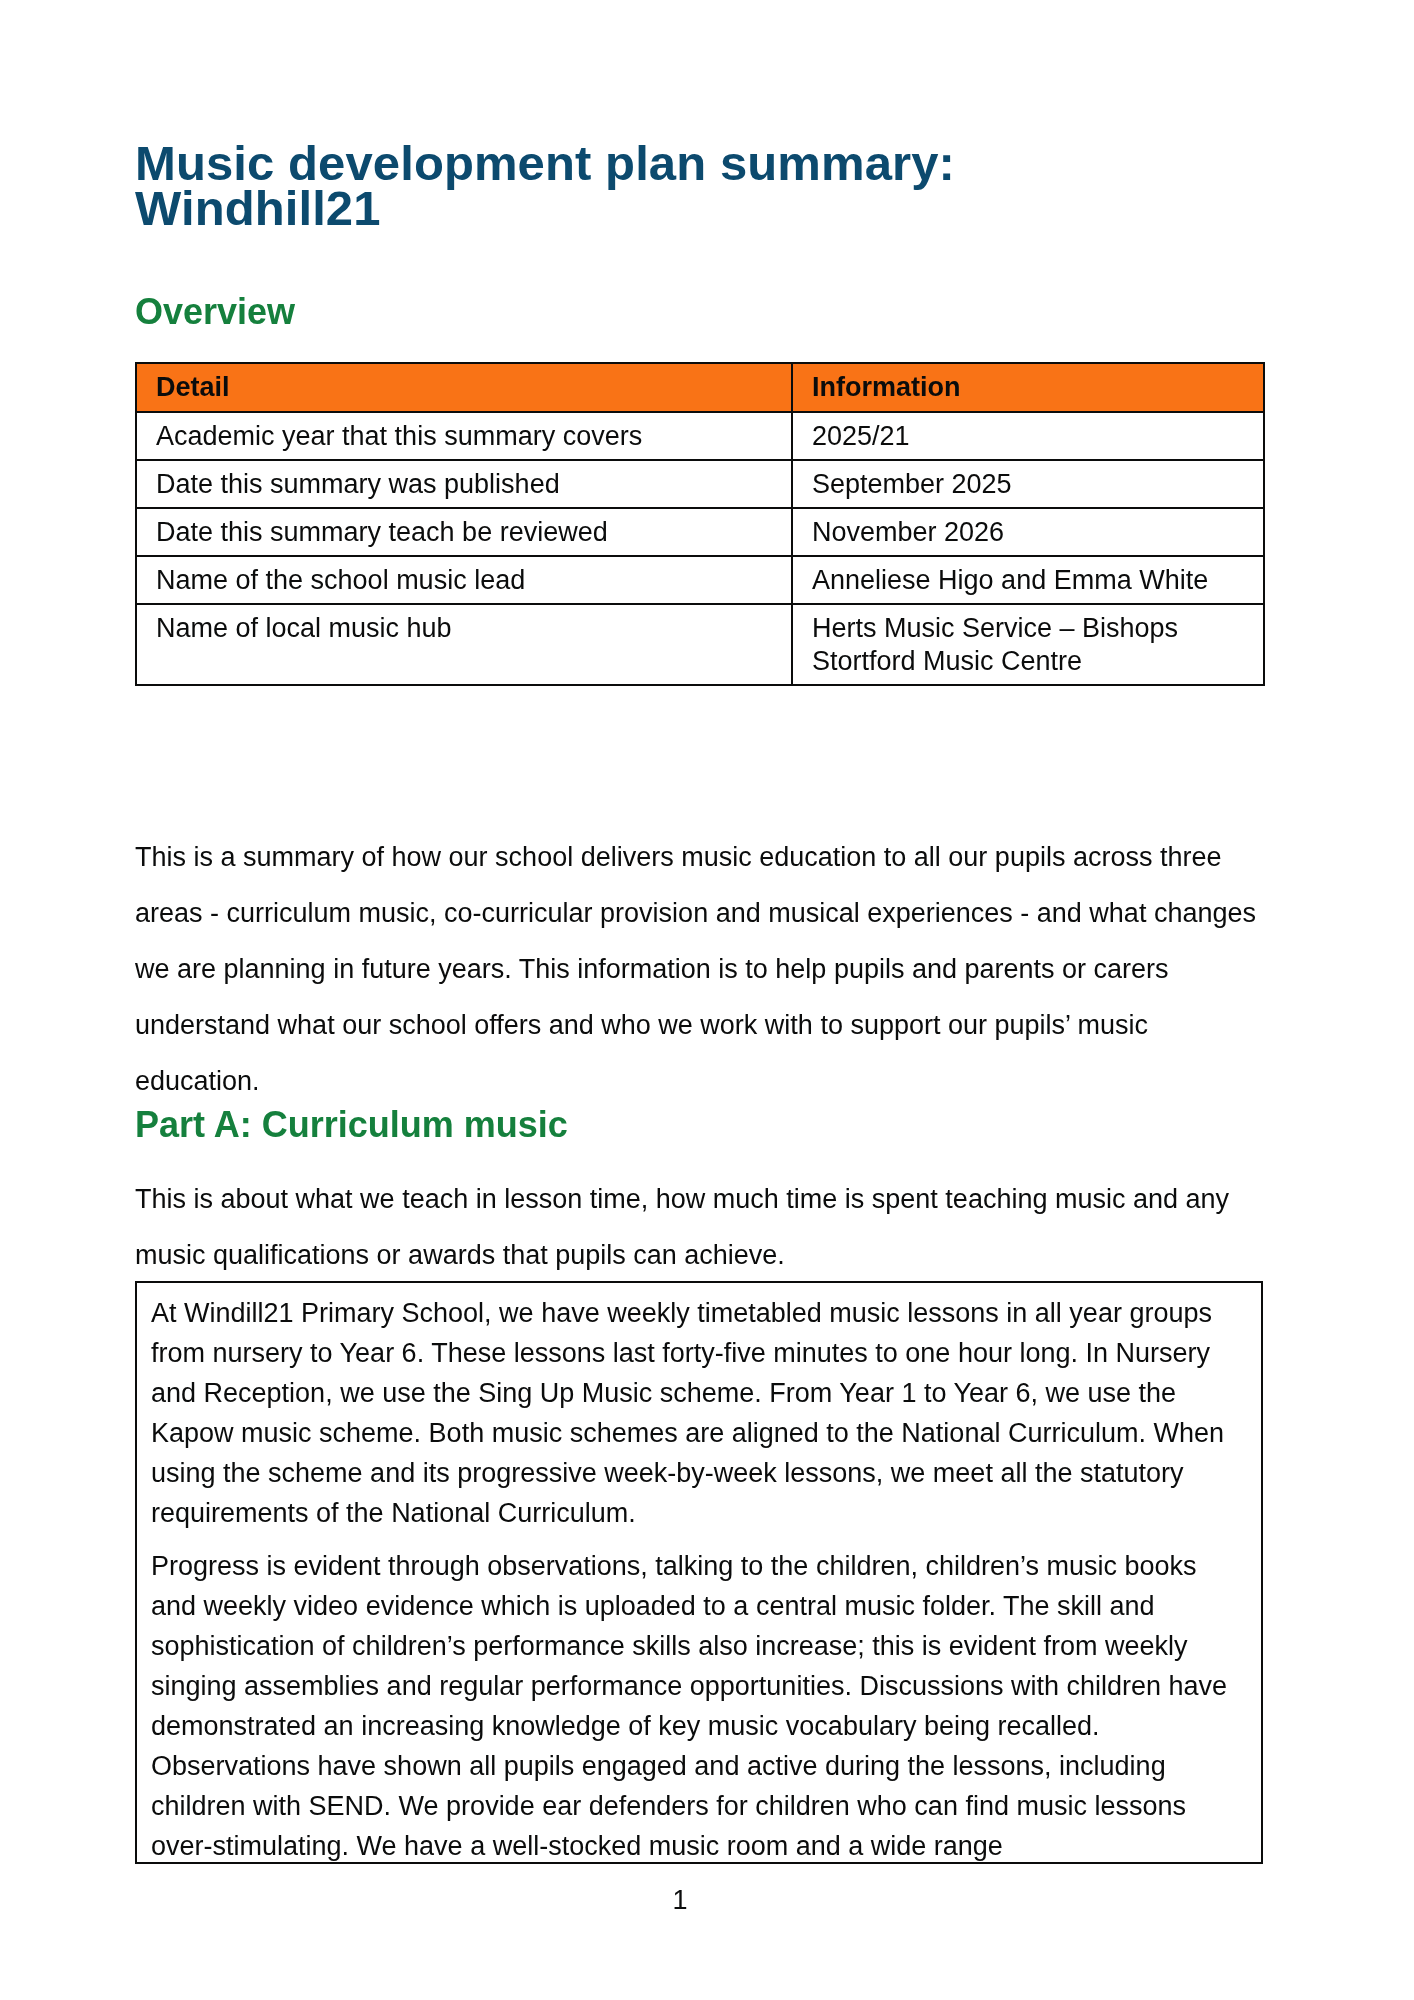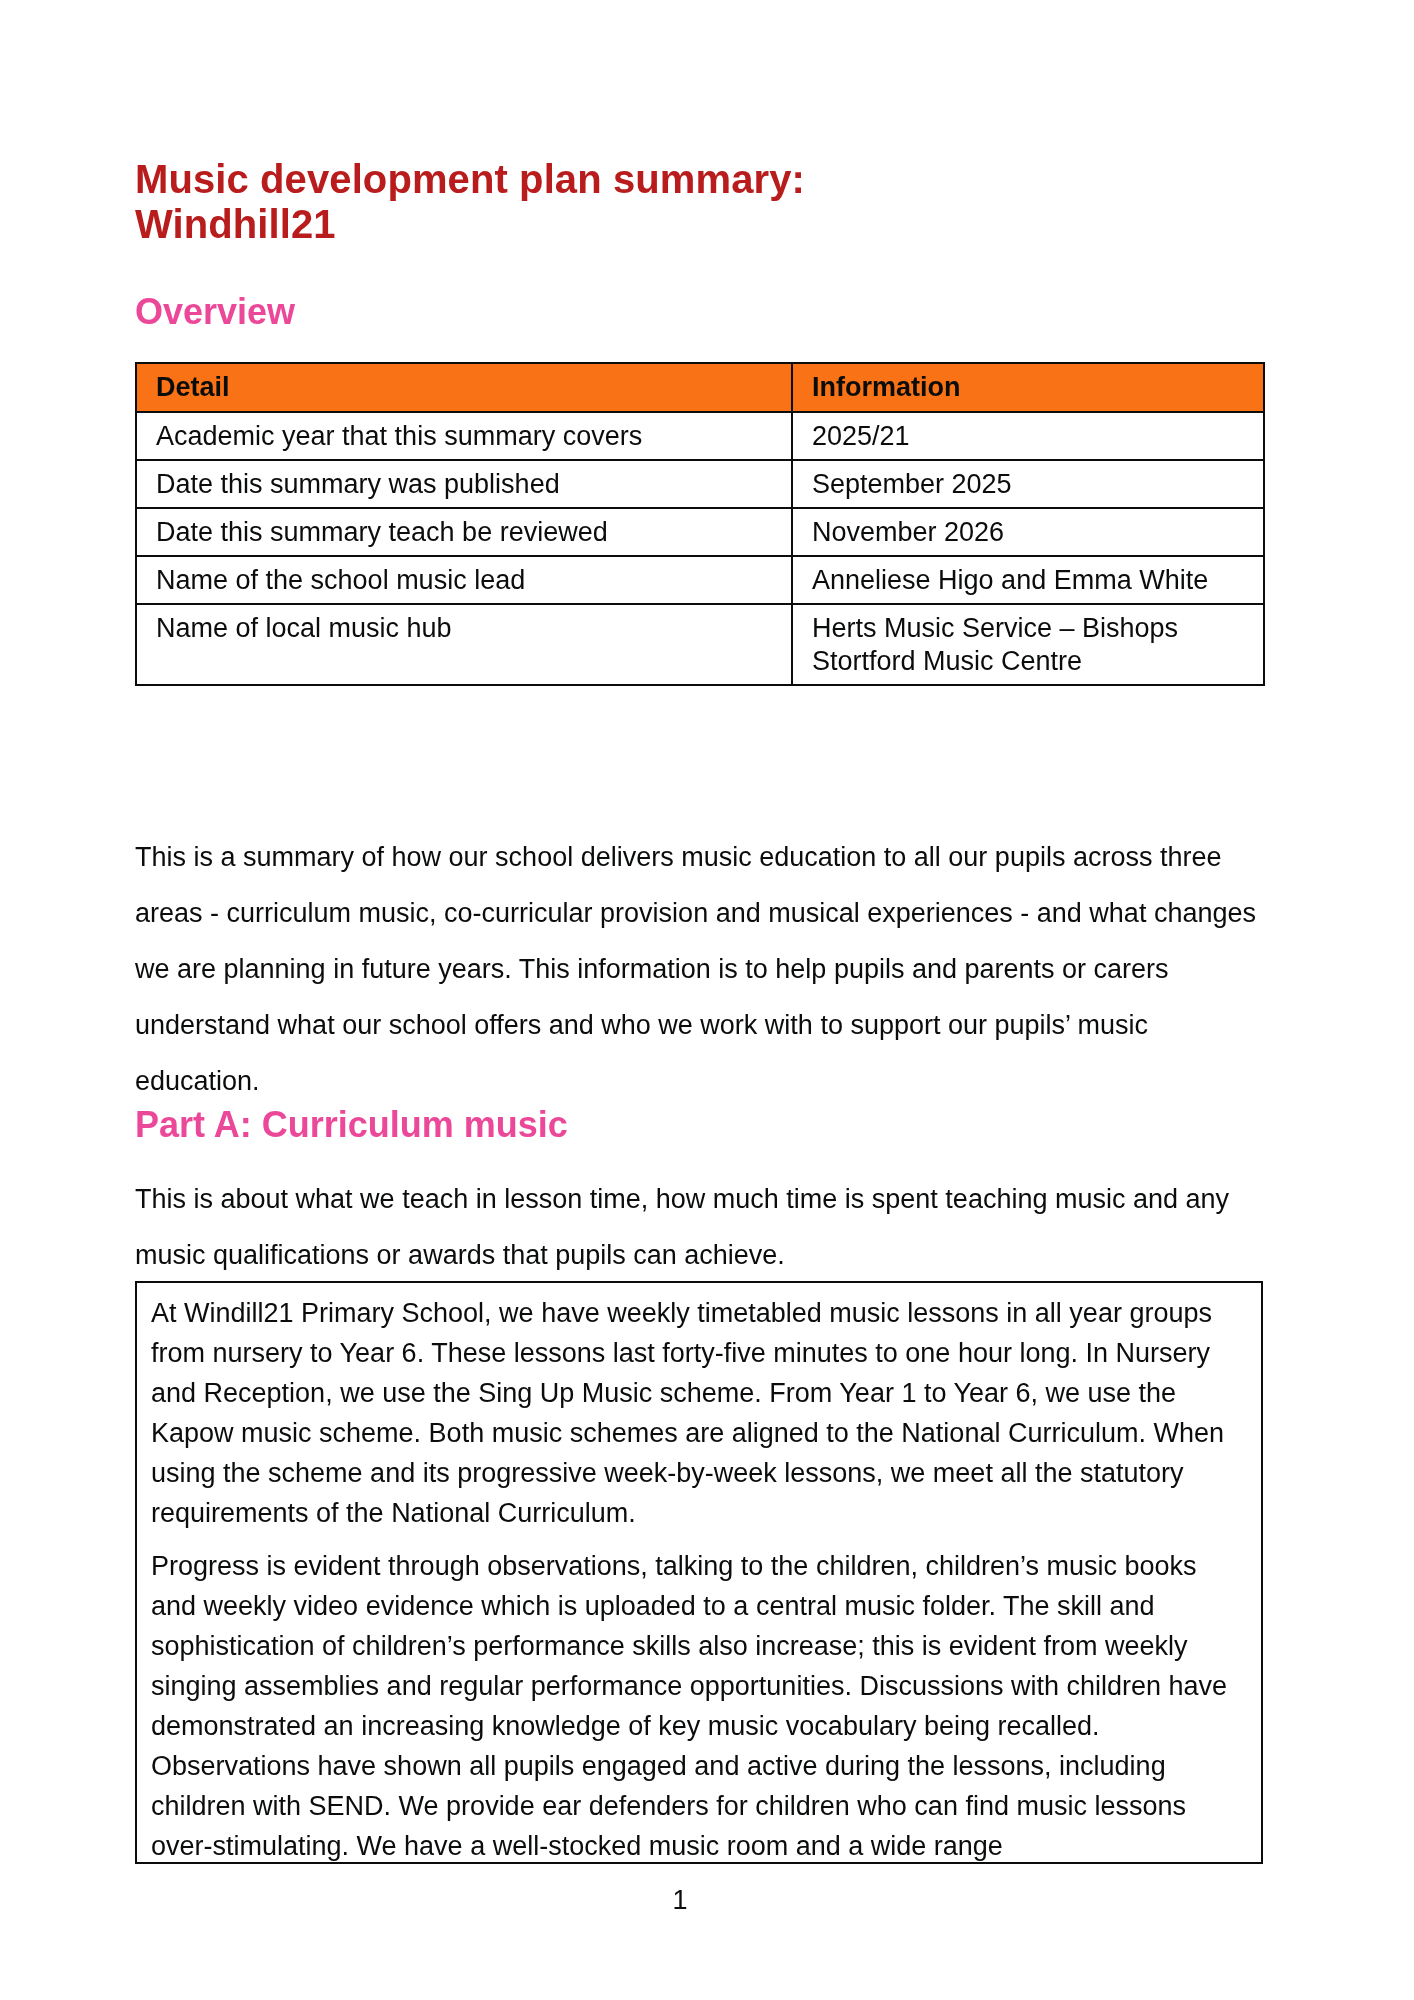--- a/index.html
+++ b/index.html
@@ -17,37 +17,37 @@
     }
     .page {
       position: absolute;
       left: 135px;
       top: 0;
       width: 1128px;
     }
     .title {
       position: absolute;
       left: 0;
-      top: 157px;
+      top: 141px;
       margin: 0;
-      font-size: 40px;
+      font-size: 49px;
       line-height: 45px;
       font-weight: bold;
-      color: #b91c1c;
+      color: #0c4a6e;
       letter-spacing: 0.1px;
     }
     .title span { display: block; }
     .h2 {
       position: absolute;
       left: 0;
       margin: 0;
       font-size: 36px;
       line-height: 40px;
       font-weight: bold;
-      color: #ec4899;
+      color: #15803d;
     }
     .h2-overview { top: 292px; }
     .h2-parta { top: 1105px; }
 
     table.overview {
       position: absolute;
       left: 0;
       top: 362px;
       width: 1128px;
       border-collapse: collapse;

